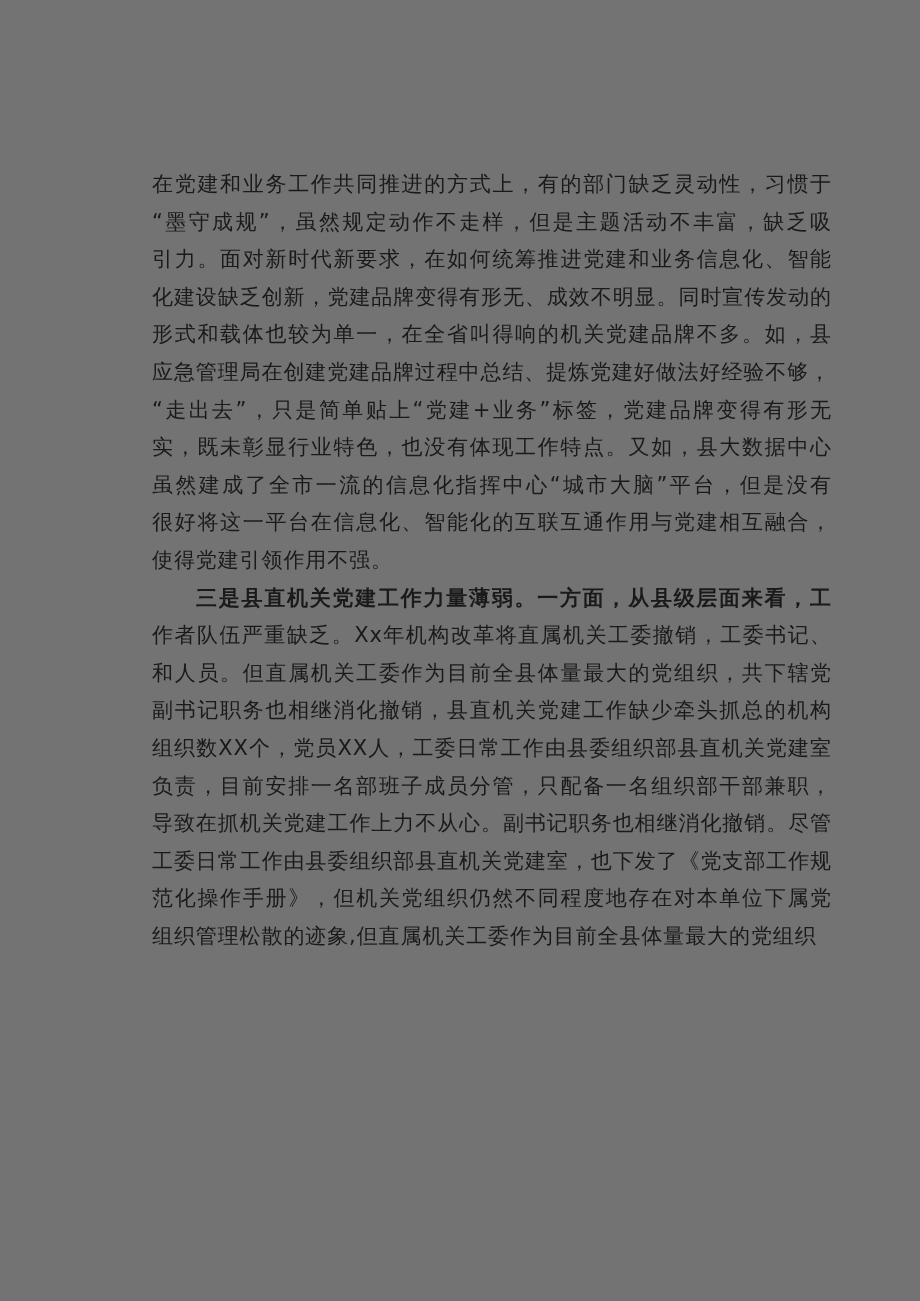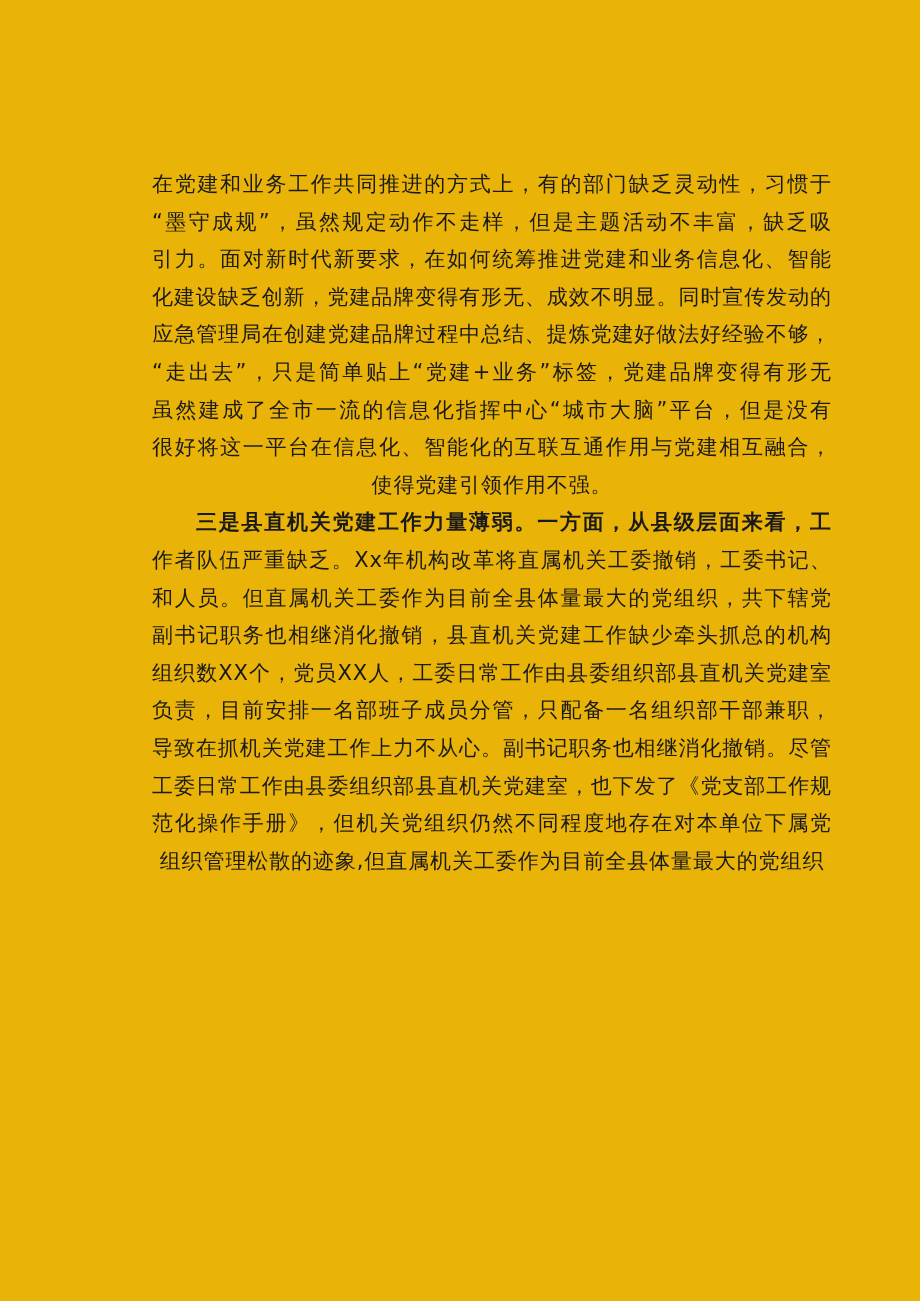--- a/index.html
+++ b/index.html
@@ -12,38 +12,37 @@
       height: 1301px;
       position: relative;
       overflow: hidden;
     }
     .page {
       position: absolute;
       left: 0;
       top: 0;
       width: 920px;
       height: 1301px;
-      background: #eab308;
+      background: #737373;
     }
     .text-block {
       position: absolute;
       left: 152px;
       top: 166px;
       width: 680px;
       font-family: "DejaVu Sans", "Liberation Sans", sans-serif;
       font-size: 21px;
       line-height: 37.6px;
       color: #1a1a1a;
       letter-spacing: 0.9px;
     }
     .line {
       display: block;
       white-space: nowrap;
       height: 37.6px;
-      text-align: center;
     }
     .line.indent {
       padding-left: 44px;
       font-weight: bold;
     }
     .line.justify {
       text-align: justify;
       text-align-last: justify;
       white-space: normal;
       overflow: hidden;
@@ -51,22 +50,24 @@
   </style>
 </head>
 <body>
 
 <div class="page">
   <div class="text-block">
     <span class="line justify">在党建和业务工作共同推进的方式上，有的部门缺乏灵动性，习惯于</span>
     <span class="line justify">“墨守成规”，虽然规定动作不走样，但是主题活动不丰富，缺乏吸</span>
     <span class="line justify">引力。面对新时代新要求，在如何统筹推进党建和业务信息化、智能</span>
     <span class="line justify">化建设缺乏创新，党建品牌变得有形无、成效不明显。同时宣传发动的</span>
+    <span class="line justify">形式和载体也较为单一，在全省叫得响的机关党建品牌不多。如，县</span>
     <span class="line">应急管理局在创建党建品牌过程中总结、提炼党建好做法好经验不够，</span>
     <span class="line justify">“走出去”，只是简单贴上“党建+业务”标签，党建品牌变得有形无</span>
+    <span class="line justify">实，既未彰显行业特色，也没有体现工作特点。又如，县大数据中心</span>
     <span class="line justify">虽然建成了全市一流的信息化指挥中心“城市大脑”平台，但是没有</span>
     <span class="line justify">很好将这一平台在信息化、智能化的互联互通作用与党建相互融合，</span>
     <span class="line">使得党建引领作用不强。</span>
     <span class="line indent justify">三是县直机关党建工作力量薄弱。一方面，从县级层面来看，工</span>
     <span class="line justify">作者队伍严重缺乏。Xx年机构改革将直属机关工委撤销，工委书记、</span>
     <span class="line justify">和人员。但直属机关工委作为目前全县体量最大的党组织，共下辖党</span>
     <span class="line justify">副书记职务也相继消化撤销，县直机关党建工作缺少牵头抓总的机构</span>
     <span class="line justify">组织数XX个，党员XX人，工委日常工作由县委组织部县直机关党建室</span>
     <span class="line justify">负责，目前安排一名部班子成员分管，只配备一名组织部干部兼职，</span>
     <span class="line justify">导致在抓机关党建工作上力不从心。副书记职务也相继消化撤销。尽管</span>

